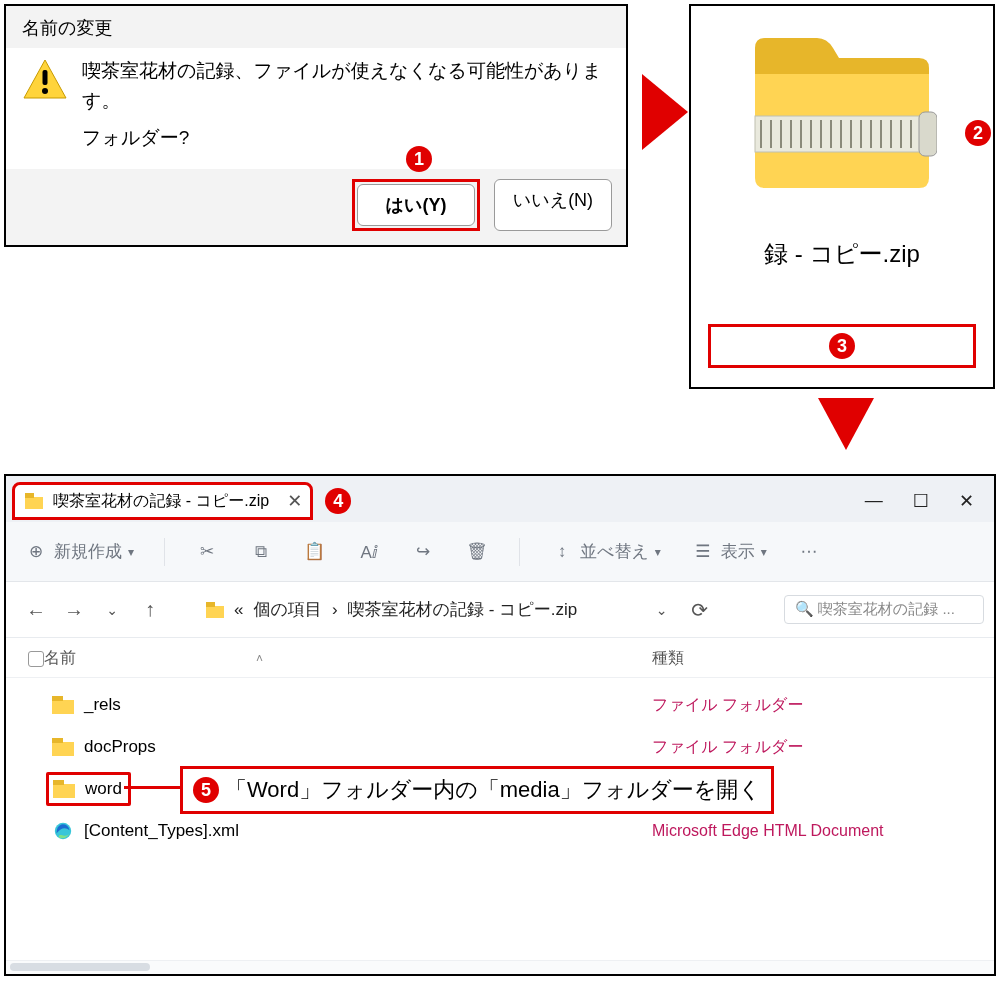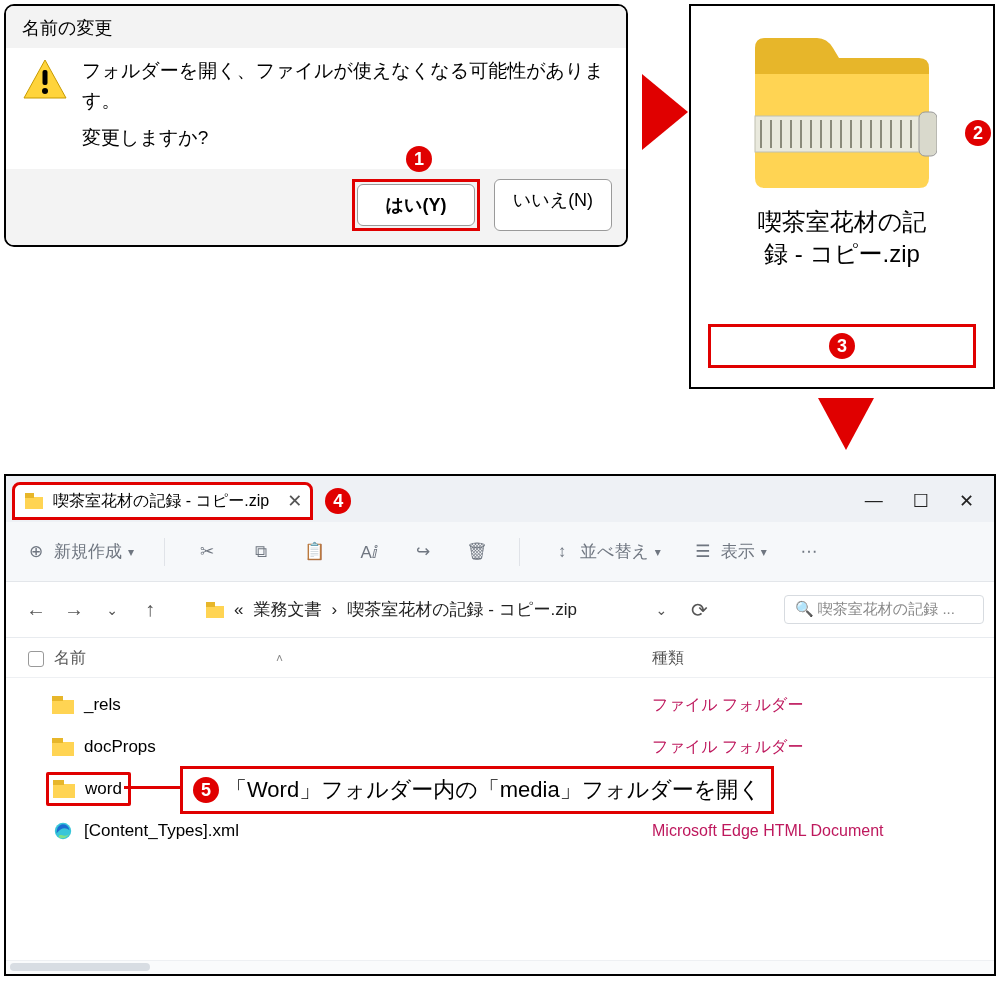--- a/index.html
+++ b/index.html
@@ -27,21 +27,21 @@
   }
 
   
   .dialog-wrap {
     position: absolute;
     left: 4px; top: 4px;
     width: 624px;
   }
   .dialog {
     border: 2px solid #000;
-    border-radius: 10px;
+    border-radius: 0;
     background: #fff;
     overflow: hidden;
   }
   .dlg-title {
     background: #f3f3f3;
     padding: 10px 16px 8px;
     font-size: 18px;
   }
   .dlg-body {
     display: flex;
@@ -179,21 +179,21 @@
     color:#888;
     font-size: 15px;
     white-space: nowrap; overflow:hidden; text-overflow:ellipsis;
   }
   .hdr {
     display:flex; align-items:center;
     padding: 10px 22px 8px;
     color:#555; font-size:16px;
     border-bottom: 1px solid #eef0f3;
   }
-  .hdr .col-name { display:flex; align-items:center; gap:10px; }
+  .hdr .col-name { display:flex; align-items:center; gap:0; }
   .hdr .col-type { margin-left:auto; width:320px; }
   .list { flex:1; padding: 6px 0 0 0; position:relative; }
   .row {
     display:flex; align-items:center;
     height: 42px;
     padding: 0 22px 0 46px;
     font-size: 17px;
     position: relative;
     gap: 20px;
   }
@@ -240,23 +240,23 @@
 <div class="dialog-wrap">
   <div class="dialog">
     <div class="dlg-title">名前の変更</div>
     <div class="dlg-body">
       <svg class="warn-icon" viewBox="0 0 46 42">
         <path d="M23 2 L44 40 L2 40 Z" fill="#ffd43b" stroke="#c79a00" stroke-width="1"></path>
         <rect x="20.5" y="12" width="5" height="15" rx="2" fill="#000"></rect>
         <circle cx="23" cy="33" r="3" fill="#000"></circle>
       </svg>
       <div class="dlg-text">
-        <div>フォルダーを開く、ファイルが使えなくなる可能性があります。</div>
+        <div>喫茶室花材の記録、ファイルが使えなくなる可能性があります。</div>
         <div style="height:6px"></div>
-        <div>変更しますか?</div>
+        <div>フォルダー?</div>
       </div>
     </div>
     <div class="dlg-buttons">
       <div class="btn-red-wrap">
         <div class="winbtn">はい(Y)</div>
       </div>
       <div class="winbtn">いいえ(N)</div>
     </div>
   </div>
 </div>
@@ -289,21 +289,21 @@
           <line x1="144" y1="90" x2="144" y2="118"></line>
           <line x1="154" y1="90" x2="154" y2="118"></line>
           <line x1="164" y1="90" x2="164" y2="118"></line>
           <line x1="174" y1="90" x2="174" y2="118"></line>
       </g>
       <rect x="172" y="82" width="18" height="44" rx="6" fill="#d9d9cc" stroke="#999"></rect>
     </svg>
     <span class="badge badge2">2</span>
   </div>
   <div class="zip-label">
-    <span>喫茶室花材の記</span><br>
+    <br>
     <span>録 - コピー.zip</span>
   </div>
 </div>
 <div class="red-instr">
   <span class="badge">3</span>
 </div>
 
 <svg class="arrow2" width="60" height="56" viewBox="0 0 60 56">
   <path class="arrow-shape" d="M2 2 L58 2 L30 54 Z"></path>
 </svg>
@@ -359,21 +359,21 @@
     <span class="navico">→</span>
     <span class="navico" style="font-size:14px;">⌄</span>
     <span class="navico">↑</span>
     <div style="width:16px;"></div>
     <div class="breadcrumb">
       <svg width="18" height="16">
           <rect width="18" height="12" y="4" fill="#ffd453"></rect>
           <rect width="9" height="5" fill="#e7b62a"></rect>
         </svg>
       <span>«</span>
-      <span>業務文書</span>
+      <span>個の項目</span>
       <span>›</span>
       <span>喫茶室花材の記録 - コピー.zip</span>
     </div>
     <span class="navico" style="margin-left:auto;font-size:14px;">⌄</span>
     <span class="navico">⟳</span>
     <div class="search">
       <span>🔍</span>
       <span>喫茶室花材の記録 ...</span>
     </div>
   </div>

